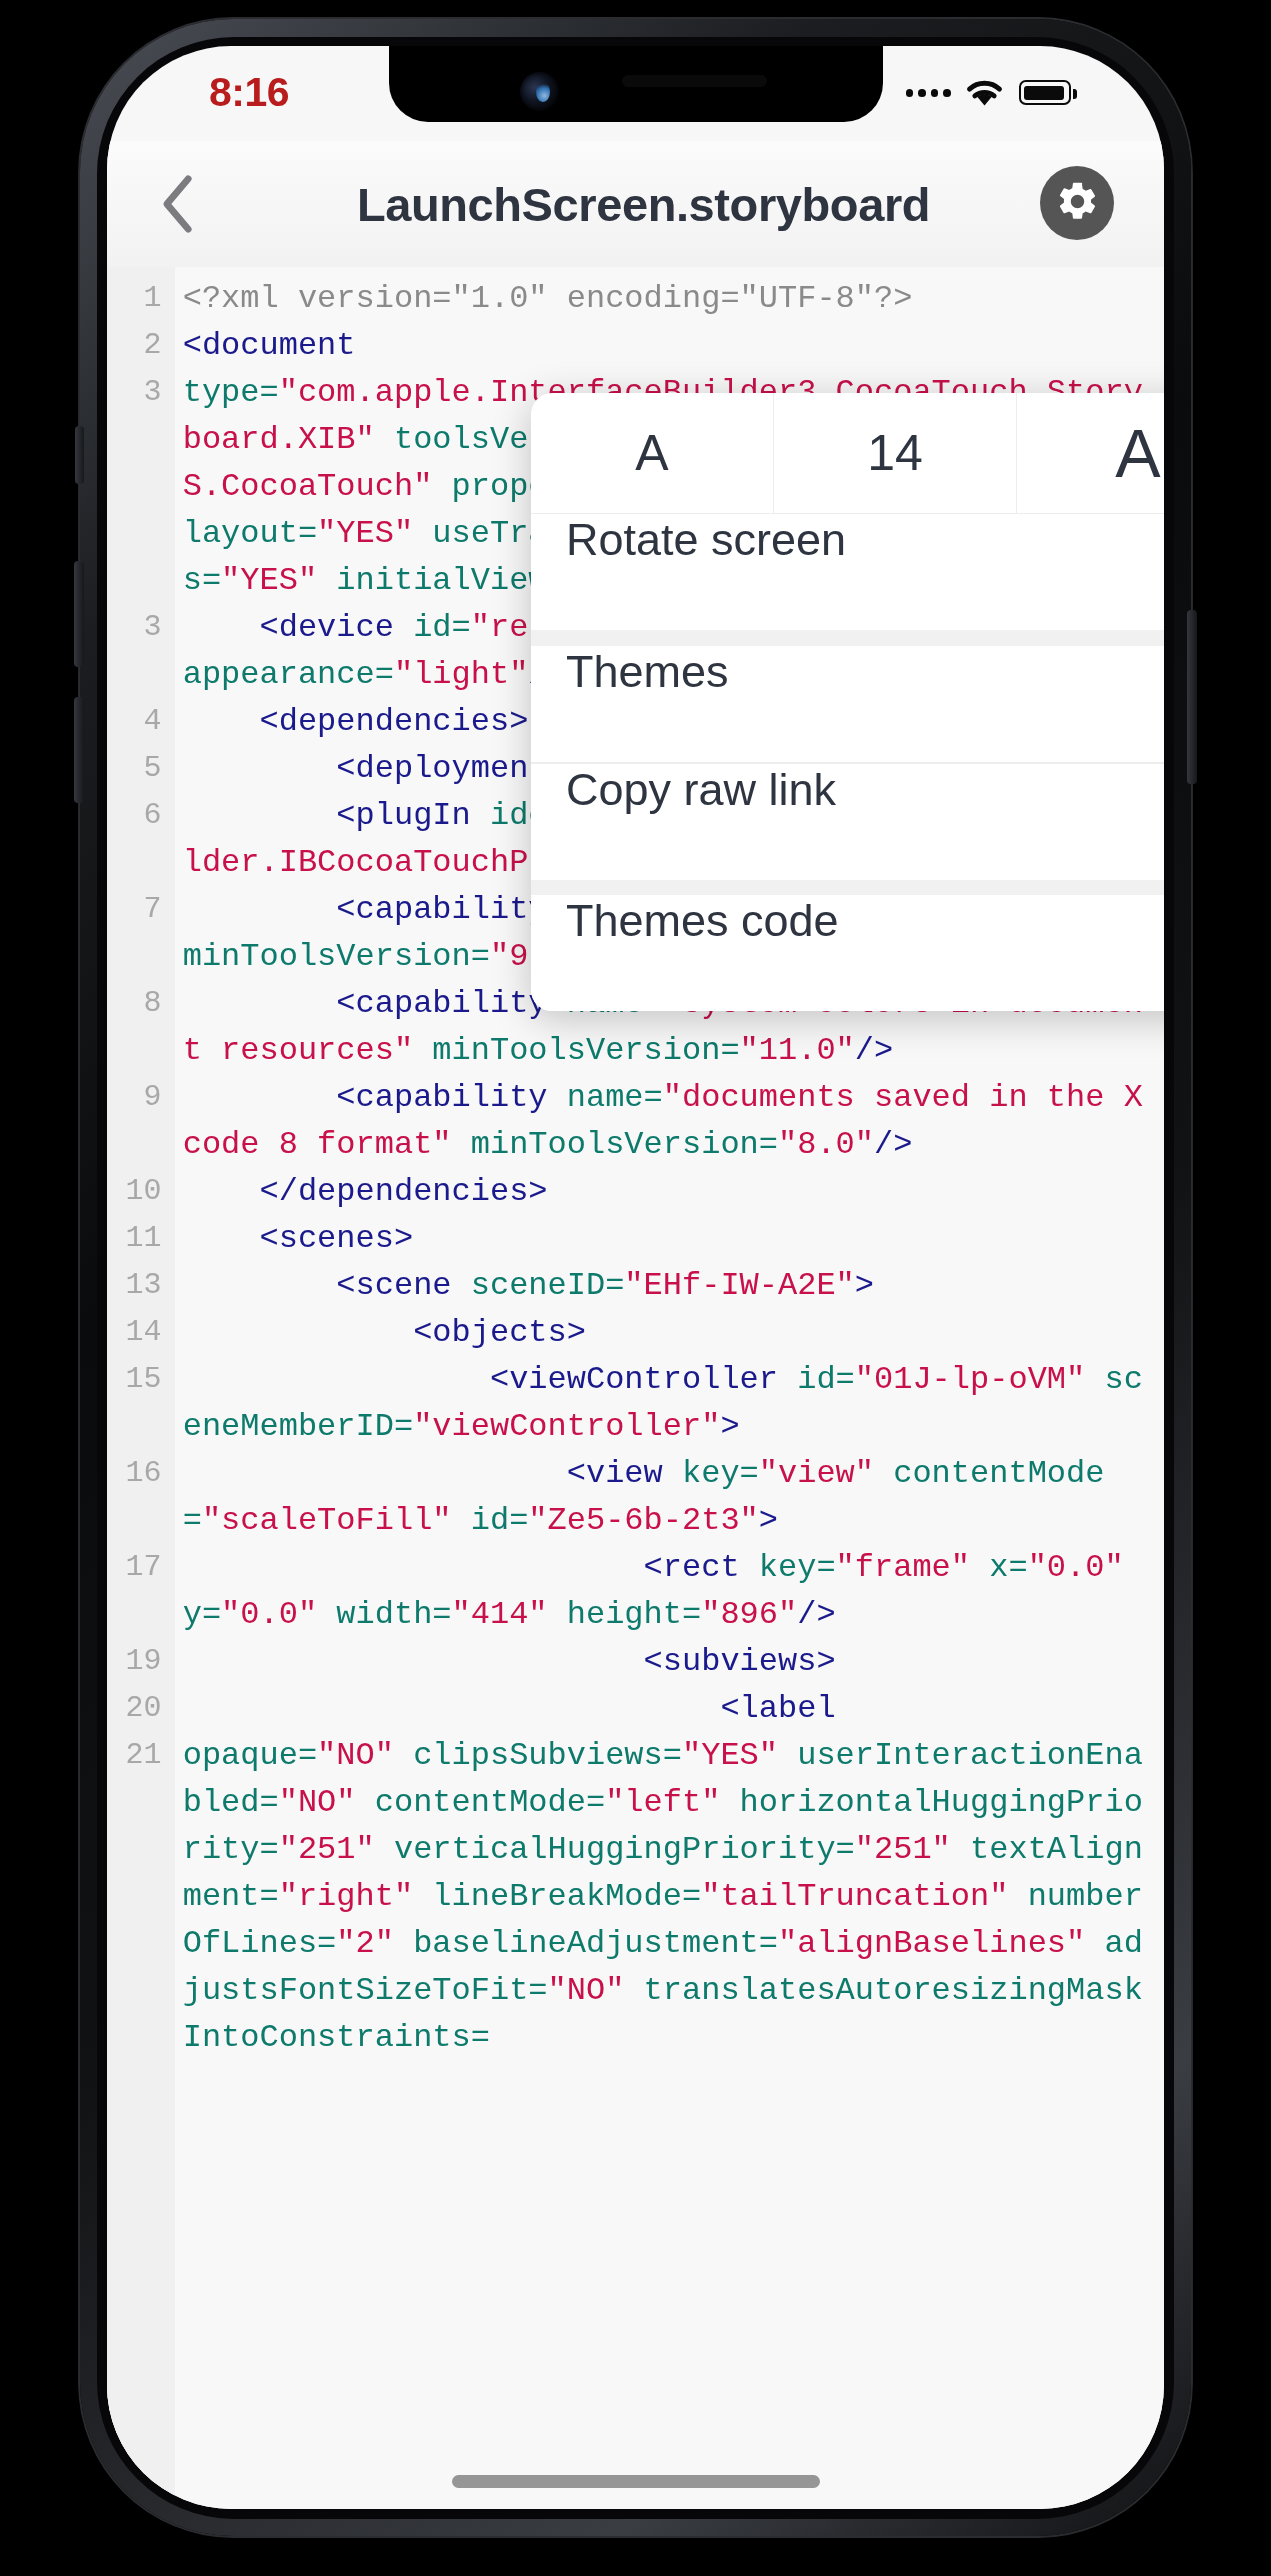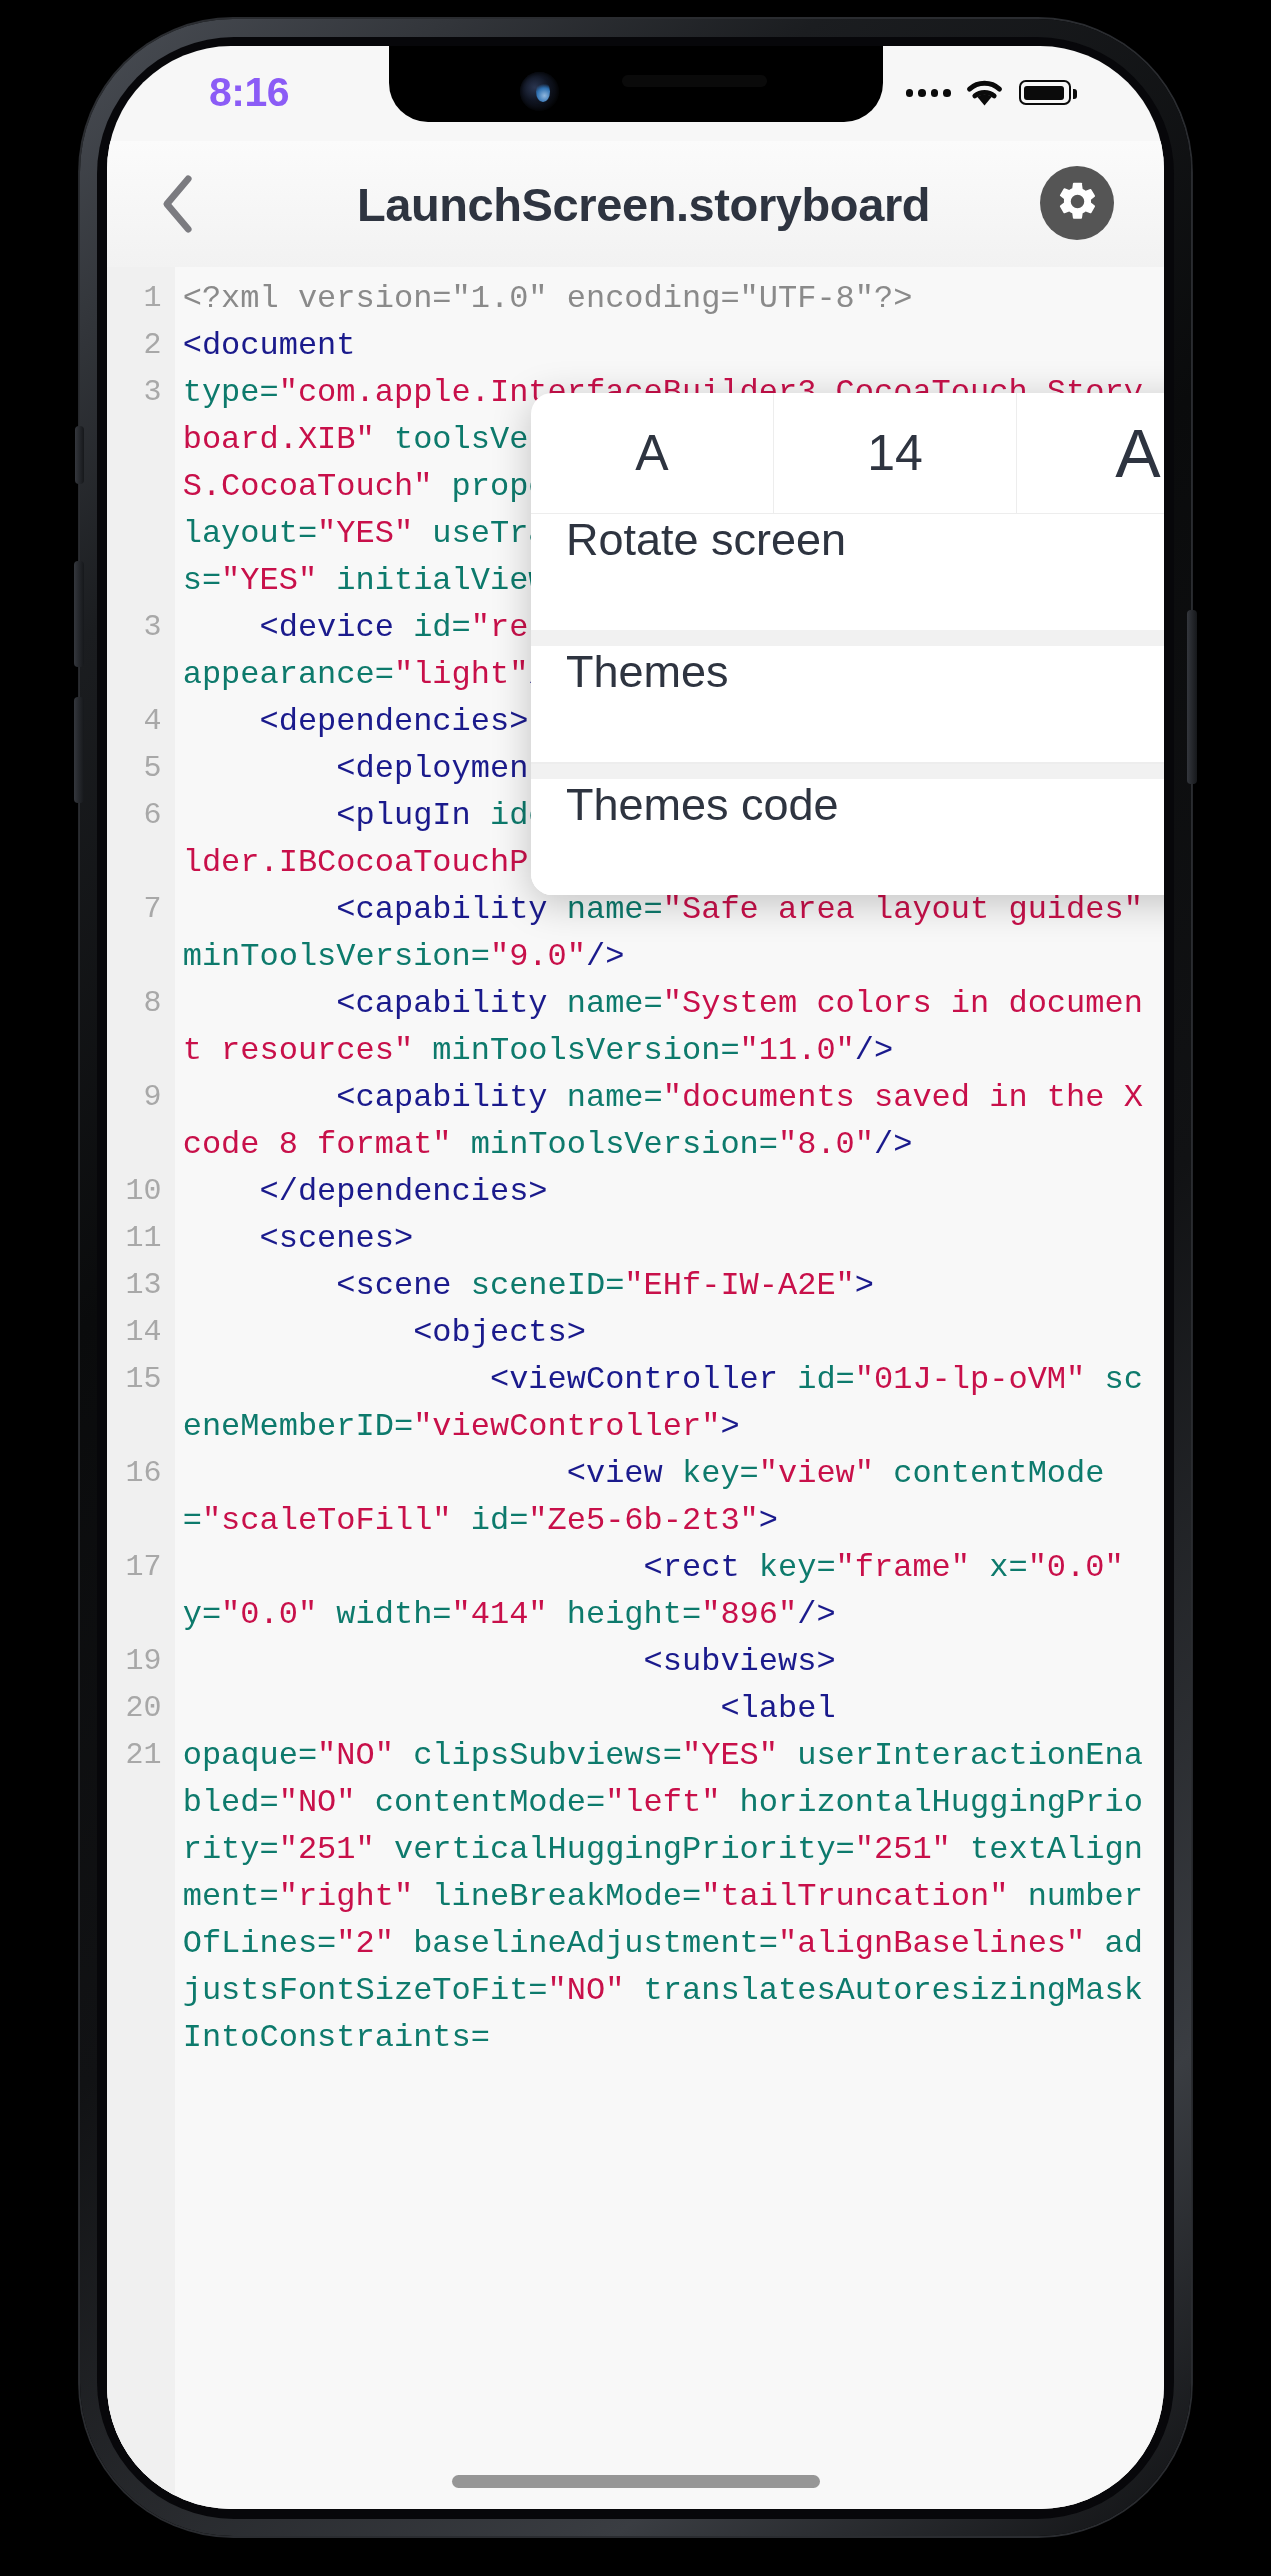--- a/index.html
+++ b/index.html
@@ -67,21 +67,21 @@
     width: 145px; height: 11.6px; border-radius: 5.8px; background: #0a0a0a;
   }
 
   
   #status-bar {
     position: absolute; left: 0; top: 0; width: 100%; height: 95px;
     z-index: 45;
   }
   #status-time {
     position: absolute; left: 102px; top: 23px;
-    font-size: 41px; font-weight: 600; color: #8b5cf6;
+    font-size: 41px; font-weight: 600; color: #b91c1c;
     letter-spacing: -0.5px;
   }
   #status-right {
     position: absolute; right: 93px; top: 31px;
     display: flex; align-items: center; gap: 13.6px;
   }
   #signal-dots { display: flex; gap: 4.8px; align-items: flex-end; }
   #signal-dots i { display:block; width:7.7px; height:7.7px; border-radius:50%; background:#0b0b0b; }
   #wifi-icon svg { display: block; }
   #battery-shell {
@@ -368,20 +368,29 @@
             <path fill="#3f4652" d="M12 2.5C6.8 2.5 2.6 6.5 2.6 11.6c0 5.1 4.2 9.2 9.4 9.2.9 0 1.6-.7 1.6-1.6 0-.4-.2-.8-.4-1.1-.3-.3-.4-.7-.4-1.1 0-.9.7-1.6 1.6-1.6h1.9c2.9 0 5.2-2.3 5.2-5.2 0-4.3-4.2-7.7-9.5-7.7z"></path>
             <circle cx="7.2" cy="11.8" r="1.5" fill="#fff"></circle>
             <circle cx="10" cy="7.6" r="1.5" fill="#fff"></circle>
             <circle cx="14.6" cy="7.4" r="1.5" fill="#fff"></circle>
             <circle cx="17.8" cy="11" r="1.5" fill="#fff"></circle>
           </svg>
         </span>
       </div>
       <div class="menu-sep-thin"></div>
 
+      <div class="menu-item">
+        <span class="menu-label">Copy raw link</span>
+        <span class="menu-icon">
+          <svg width="60" height="60" viewBox="0 0 24 24">
+            <rect x="3.5" y="7.5" width="12" height="13" rx="2.6" fill="#a9b0ba"></rect>
+            <rect x="8.5" y="3.5" width="12" height="13" rx="2.6" fill="#3f4652"></rect>
+          </svg>
+        </span>
+      </div>
       <div class="menu-sep-thick"></div>
 
       <div class="menu-item">
         <span class="menu-label">Themes code</span>
         <span class="menu-icon">
           <svg width="60" height="60" viewBox="0 0 24 24">
             <path d="M7.5 10.5 H5.8 A1.8 1.8 0 0 0 4 12.3 V19.2 A1.8 1.8 0 0 0 5.8 21 H18.2 A1.8 1.8 0 0 0 20 19.2 V12.3 A1.8 1.8 0 0 0 18.2 10.5 H16.5" fill="none" stroke="#3f4652" stroke-width="1.9" stroke-linecap="round"></path>
             <line x1="12" y1="3" x2="12" y2="15" stroke="#3f4652" stroke-width="1.9" stroke-linecap="round"></line>
             <polyline points="8.2,6.6 12,2.8 15.8,6.6" fill="none" stroke="#3f4652" stroke-width="1.9" stroke-linecap="round" stroke-linejoin="round"></polyline>
           </svg>

